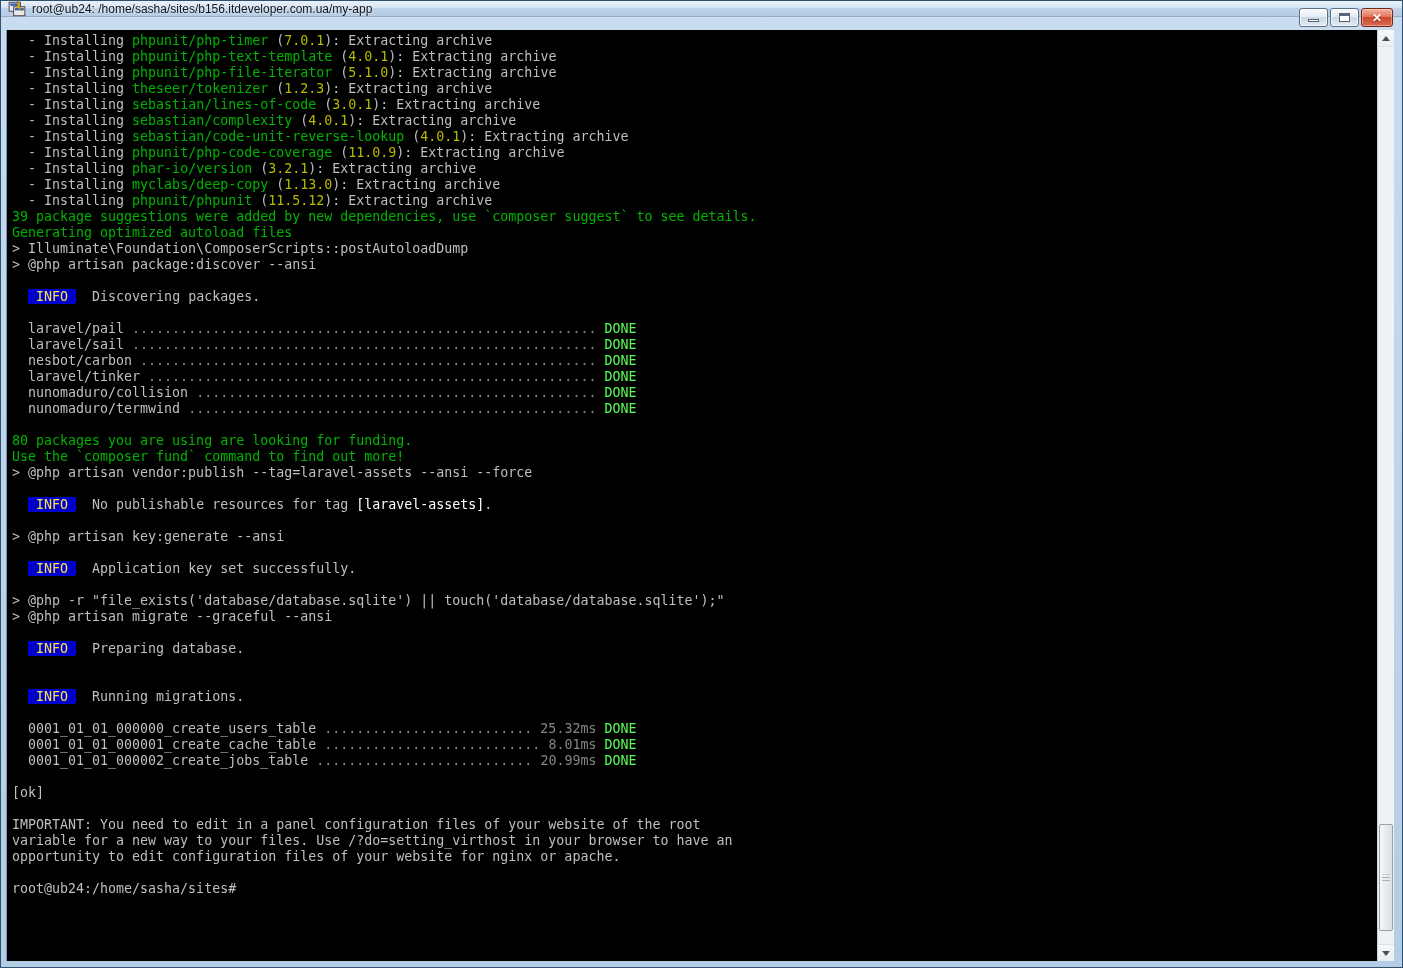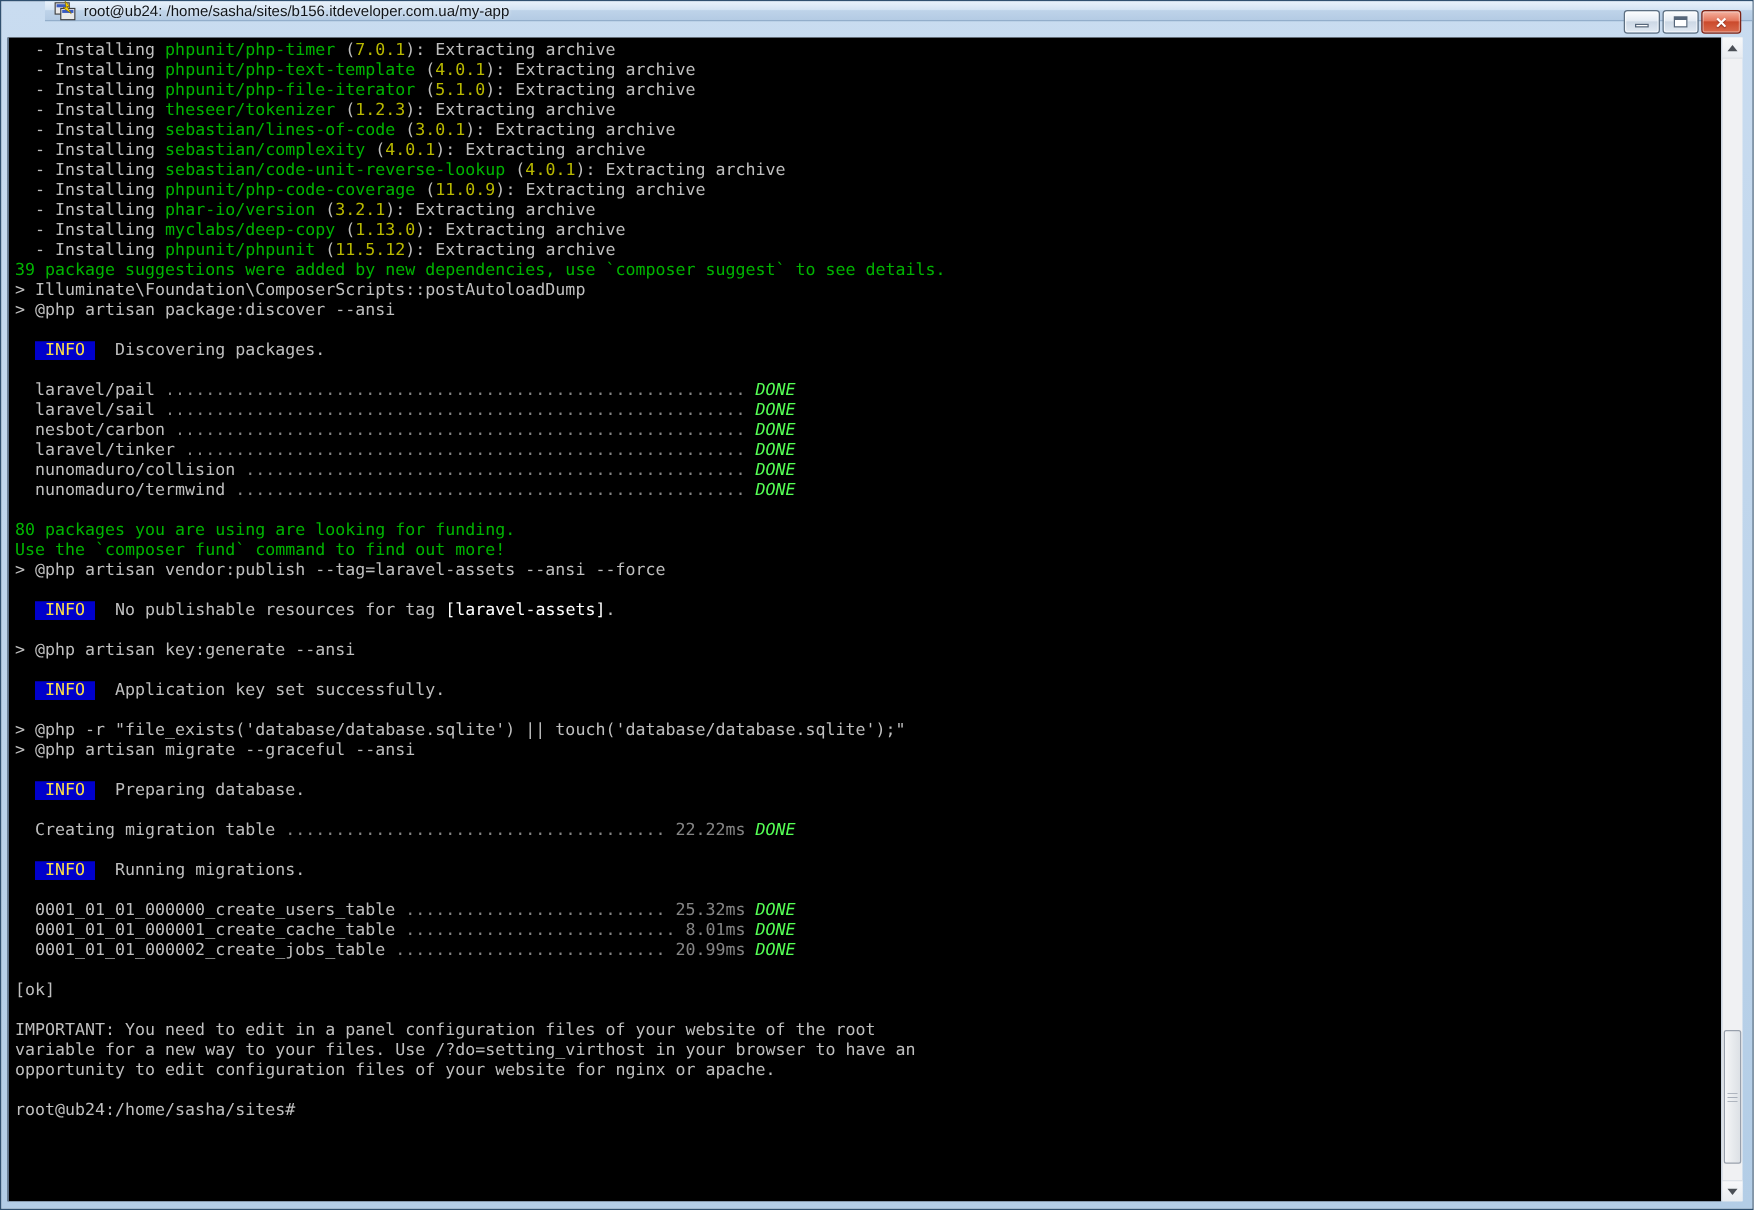--- a/index.html
+++ b/index.html
@@ -9,21 +9,21 @@
     background:linear-gradient(#c9dcf0,#b3cde6);
     border:1px solid #30506f;
     font-family:"Liberation Sans",sans-serif;
     overflow:hidden;
   }
   
   .titlebar{
     position:absolute;top:0;left:0;right:0;height:16px;
     background:linear-gradient(#e9f2fb 0%,#d3e3f3 45%,#bed3e9 50%,#b4cbe4 100%);
     border-bottom:1px solid #93aecb;
-    display:flex;align-items:center;margin-left:35px;
+    display:flex;align-items:center;
   }
   .app-icon{width:18px;height:18px;margin:0 6px 0 7px;flex:0 0 auto;}
   .title{
     font-size:12px;color:#101418;white-space:nowrap;overflow:hidden;
     text-shadow:0 0 3px rgba(255,255,255,.9);
     flex:1 1 auto;
   }
   .controls{position:absolute;right:9px;top:7px;display:flex;gap:2px;}
   .btn{
     height:19px;border:1px solid #5e7082;border-radius:3px;
@@ -49,21 +49,21 @@
     overflow:hidden;
     border-left:1px solid #7d97b5;
   }
   .output{
     font-family:"DejaVu Sans Mono",monospace;
     font-size:13.3px;line-height:16px;
   }
   .line{height:16px;white-space:pre;}
   .s-d{color:var(--default-text,#bfbfbf);}
   .s-g{color:var(--green,#00b400);}
-  .s-G{color:var(--bright-green,#55ff55);font-style:italic;}
+  .s-G{color:var(--bright-green,#55ff55);}
   .s-y{color:var(--yellow,#b8b800);}
   .s-m{color:var(--dim,#858585);}
   .s-w{color:var(--white,#ffffff);}
   .s-b{color:#fde047;background:var(--badge-bg,#0000cc);}
   
   .scrollbar{
     position:absolute;top:29px;right:8px;width:17px;bottom:6px;
     background:#f0f1f3;border-left:1px solid #c7d2de;
   }
   .sb-btn{
@@ -122,20 +122,21 @@
         <div class="line"><span class="s-d">  - Installing </span><span class="s-g">phpunit/php-file-iterator</span><span class="s-d"> (</span><span class="s-y">5.1.0</span><span class="s-d">): Extracting archive</span></div>
         <div class="line"><span class="s-d">  - Installing </span><span class="s-g">theseer/tokenizer</span><span class="s-d"> (</span><span class="s-y">1.2.3</span><span class="s-d">): Extracting archive</span></div>
         <div class="line"><span class="s-d">  - Installing </span><span class="s-g">sebastian/lines-of-code</span><span class="s-d"> (</span><span class="s-y">3.0.1</span><span class="s-d">): Extracting archive</span></div>
         <div class="line"><span class="s-d">  - Installing </span><span class="s-g">sebastian/complexity</span><span class="s-d"> (</span><span class="s-y">4.0.1</span><span class="s-d">): Extracting archive</span></div>
         <div class="line"><span class="s-d">  - Installing </span><span class="s-g">sebastian/code-unit-reverse-lookup</span><span class="s-d"> (</span><span class="s-y">4.0.1</span><span class="s-d">): Extracting archive</span></div>
         <div class="line"><span class="s-d">  - Installing </span><span class="s-g">phpunit/php-code-coverage</span><span class="s-d"> (</span><span class="s-y">11.0.9</span><span class="s-d">): Extracting archive</span></div>
         <div class="line"><span class="s-d">  - Installing </span><span class="s-g">phar-io/version</span><span class="s-d"> (</span><span class="s-y">3.2.1</span><span class="s-d">): Extracting archive</span></div>
         <div class="line"><span class="s-d">  - Installing </span><span class="s-g">myclabs/deep-copy</span><span class="s-d"> (</span><span class="s-y">1.13.0</span><span class="s-d">): Extracting archive</span></div>
         <div class="line"><span class="s-d">  - Installing </span><span class="s-g">phpunit/phpunit</span><span class="s-d"> (</span><span class="s-y">11.5.12</span><span class="s-d">): Extracting archive</span></div>
         <div class="line"><span class="s-g">39 package suggestions were added by new dependencies, use `composer suggest` to see details.</span></div>
+        <div class="line"><span class="s-g">Generating optimized autoload files</span></div>
         <div class="line"><span class="s-d">&gt; Illuminate\Foundation\ComposerScripts::postAutoloadDump</span></div>
         <div class="line"><span class="s-d">&gt; @php artisan package:discover --ansi</span></div>
         <div class="line"></div>
         <div class="line"><span class="s-d">  </span><span class="s-b"> INFO </span><span class="s-d">  Discovering packages.</span></div>
         <div class="line"></div>
         <div class="line"><span class="s-d">  laravel/pail </span><span class="s-m">..........................................................</span><span class="s-d"> </span><span class="s-G">DONE</span></div>
         <div class="line"><span class="s-d">  laravel/sail </span><span class="s-m">..........................................................</span><span class="s-d"> </span><span class="s-G">DONE</span></div>
         <div class="line"><span class="s-d">  nesbot/carbon </span><span class="s-m">.........................................................</span><span class="s-d"> </span><span class="s-G">DONE</span></div>
         <div class="line"><span class="s-d">  laravel/tinker </span><span class="s-m">........................................................</span><span class="s-d"> </span><span class="s-G">DONE</span></div>
         <div class="line"><span class="s-d">  nunomaduro/collision </span><span class="s-m">..................................................</span><span class="s-d"> </span><span class="s-G">DONE</span></div>
@@ -149,21 +150,20 @@
         <div class="line"></div>
         <div class="line"><span class="s-d">&gt; @php artisan key:generate --ansi</span></div>
         <div class="line"></div>
         <div class="line"><span class="s-d">  </span><span class="s-b"> INFO </span><span class="s-d">  Application key set successfully.</span></div>
         <div class="line"></div>
         <div class="line"><span class="s-d">&gt; @php -r "file_exists('database/database.sqlite') || touch('database/database.sqlite');"</span></div>
         <div class="line"><span class="s-d">&gt; @php artisan migrate --graceful --ansi</span></div>
         <div class="line"></div>
         <div class="line"><span class="s-d">  </span><span class="s-b"> INFO </span><span class="s-d">  Preparing database.</span></div>
         <div class="line"></div>
-        <div class="line"><span class="s-d">  Creating migration table </span><span class="s-m">......................................</span><span class="s-m"> 22.22ms</span><span class="s-d"> </span><span class="s-G">DONE</span></div>
         <div class="line"></div>
         <div class="line"><span class="s-d">  </span><span class="s-b"> INFO </span><span class="s-d">  Running migrations.</span></div>
         <div class="line"></div>
         <div class="line"><span class="s-d">  0001_01_01_000000_create_users_table </span><span class="s-m">..........................</span><span class="s-m"> 25.32ms</span><span class="s-d"> </span><span class="s-G">DONE</span></div>
         <div class="line"><span class="s-d">  0001_01_01_000001_create_cache_table </span><span class="s-m">...........................</span><span class="s-m"> 8.01ms</span><span class="s-d"> </span><span class="s-G">DONE</span></div>
         <div class="line"><span class="s-d">  0001_01_01_000002_create_jobs_table </span><span class="s-m">...........................</span><span class="s-m"> 20.99ms</span><span class="s-d"> </span><span class="s-G">DONE</span></div>
         <div class="line"></div>
         <div class="line"><span class="s-d">[ok]</span></div>
         <div class="line"></div>
         <div class="line"><span class="s-d">IMPORTANT: You need to edit in a panel configuration files of your website of the root</span></div>

